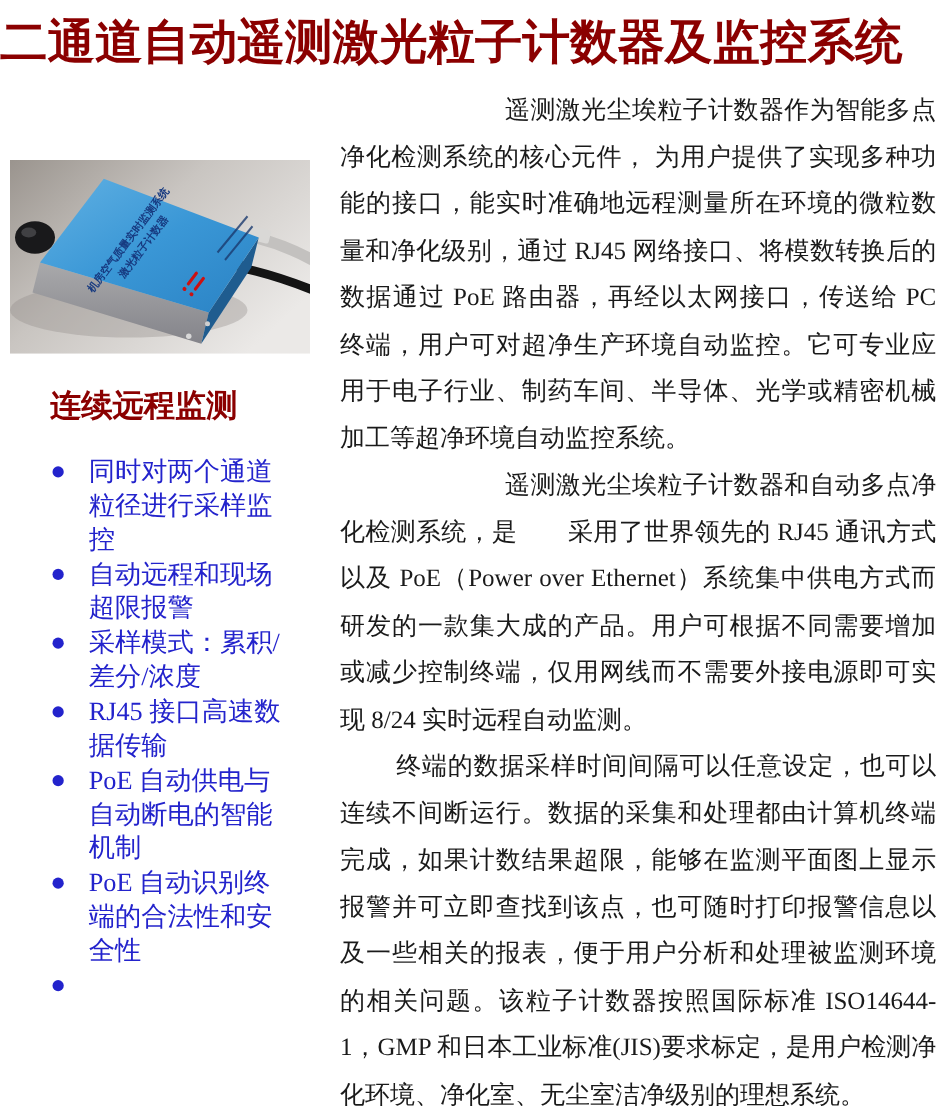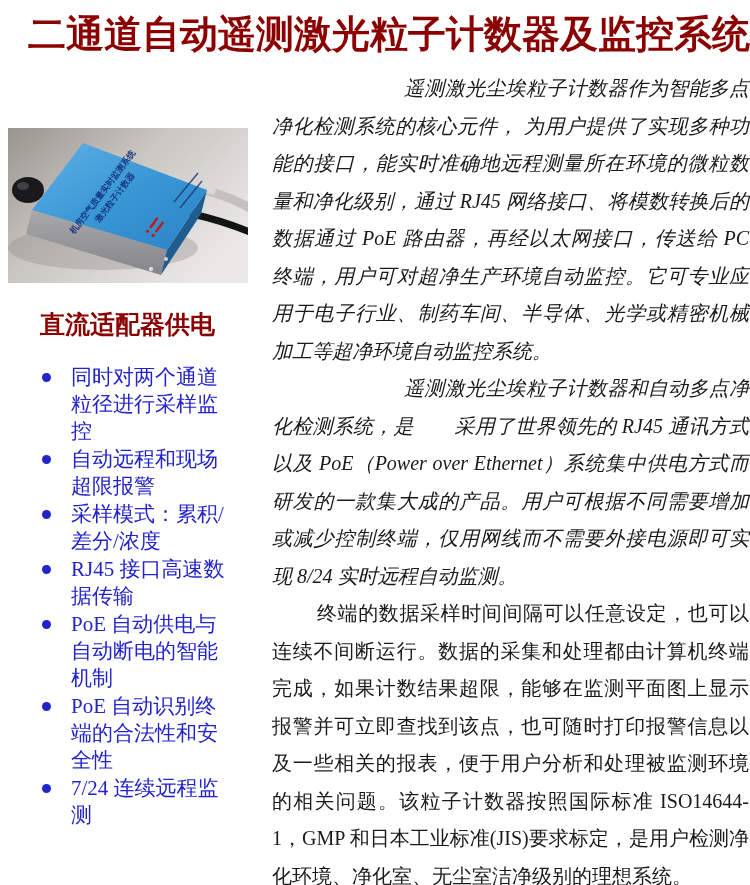--- a/index.html
+++ b/index.html
@@ -6,21 +6,21 @@
   #page{
     position:relative;
     width:750px;height:885px;
     background:#ffffff;
     overflow:hidden;
     font-family:"Liberation Serif","DejaVu Serif",serif;
   }
   
   #page-title{
     position:absolute;top:6px;left:0;width:750px;
-    text-align:right;
+    text-align:left;
     font-size:38px;font-weight:bold;
     color:#8b0000;
     letter-spacing:0px;
     line-height:56px;
     white-space:nowrap;
   }
   
   #device-photo{
     position:absolute;left:8px;top:128px;
     width:240px;height:155px;
@@ -53,21 +53,21 @@
     width:162px;
   }
   
   #main-text{
     position:absolute;left:272px;top:70px;width:477px;
     color:#1a1a1a;
     font-size:20px;line-height:37.5px;
     text-align:justify;
   }
   #main-text p{margin:0;padding:0;}
-  .indent-lg{text-indent:132px;font-style:italic;}
+  .indent-lg{text-indent:132px;}
   .indent-sm{text-indent:45px;}
 </style>
 </head>
 <body>
 
 <div id="page">
 
   <div id="page-title">二通道自动遥测激光粒子计数器及监控系统</div>
 
   <svg id="device-photo" viewBox="0 0 240 155" width="240" height="155" aria-hidden="true">
@@ -121,21 +121,21 @@
       <circle cx="138" cy="94" r="1.6"></circle>
       <rect x="142" y="92.8" width="13" height="2.4" rx="1"></rect>
       <circle cx="138" cy="101" r="1.6"></circle>
       <rect x="142" y="99.8" width="13" height="2.4" rx="1"></rect>
     </g>
 
     <circle cx="143" cy="141" r="2.2" fill="#d8d8d8"></circle>
     <circle cx="158" cy="131" r="2" fill="#cfcfcf"></circle>
   </svg>
 
-  <div id="features-heading">直流适配器供电</div>
+  <div id="features-heading">连续远程监测</div>
 
   <ul id="features-list">
     <li>
       <span class="bullet-dot"></span>
       <span class="feature-text">同时对两个通道粒径进行采样监控</span>
     </li>
     <li>
       <span class="bullet-dot"></span>
       <span class="feature-text">自动远程和现场超限报警</span>
     </li>
@@ -150,21 +150,20 @@
     <li>
       <span class="bullet-dot"></span>
       <span class="feature-text">PoE 自动供电与自动断电的智能机制</span>
     </li>
     <li>
       <span class="bullet-dot"></span>
       <span class="feature-text">PoE 自动识别终端的合法性和安全性</span>
     </li>
     <li>
       <span class="bullet-dot"></span>
-      <span class="feature-text">7/24 连续远程监测</span>
     </li>
   </ul>
 
   <div id="main-text">
     <p class="indent-lg">遥测激光尘埃粒子计数器作为智能多点净化检测系统的核心元件， 为用户提供了实现多种功能的接口，能实时准确地远程测量所在环境的微粒数量和净化级别，通过 RJ45 网络接口、将模数转换后的数据通过 PoE 路由器，再经以太网接口，传送给 PC 终端，用户可对超净生产环境自动监控。它可专业应用于电子行业、制药车间、半导体、光学或精密机械加工等超净环境自动监控系统。</p>
     <p class="indent-lg">遥测激光尘埃粒子计数器和自动多点净化检测系统，是　　采用了世界领先的 RJ45 通讯方式以及 PoE（Power over Ethernet）系统集中供电方式而研发的一款集大成的产品。用户可根据不同需要增加或减少控制终端，仅用网线而不需要外接电源即可实现 8/24 实时远程自动监测。</p>
     <p class="indent-sm">终端的数据采样时间间隔可以任意设定，也可以连续不间断运行。数据的采集和处理都由计算机终端完成，如果计数结果超限，能够在监测平面图上显示报警并可立即查找到该点，也可随时打印报警信息以及一些相关的报表，便于用户分析和处理被监测环境的相关问题。该粒子计数器按照国际标准 ISO14644-1，GMP 和日本工业标准(JIS)要求标定，是用户检测净化环境、净化室、无尘室洁净级别的理想系统。</p>
 
   </div>
 

